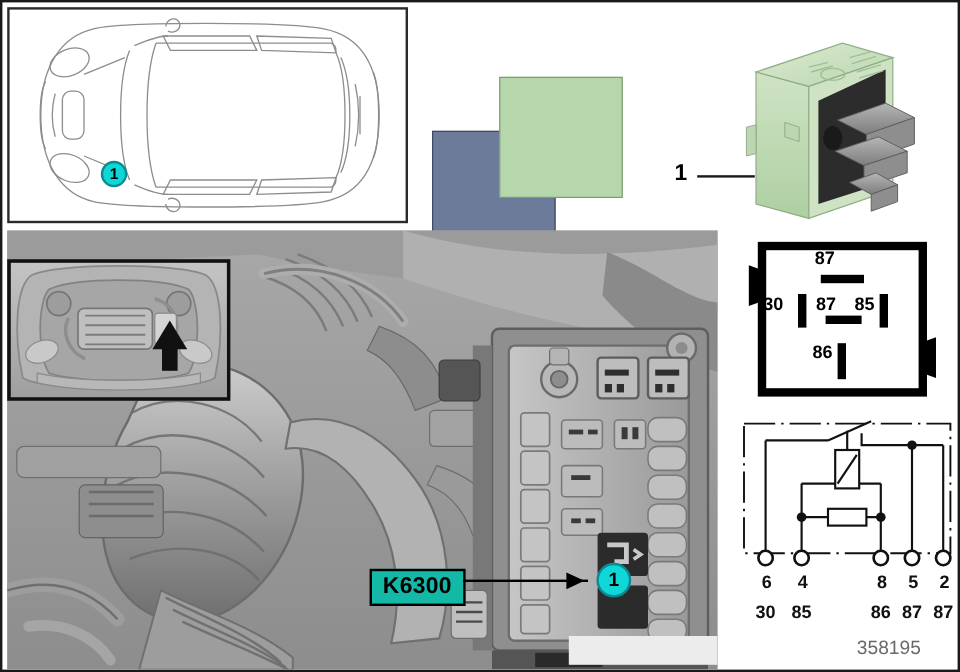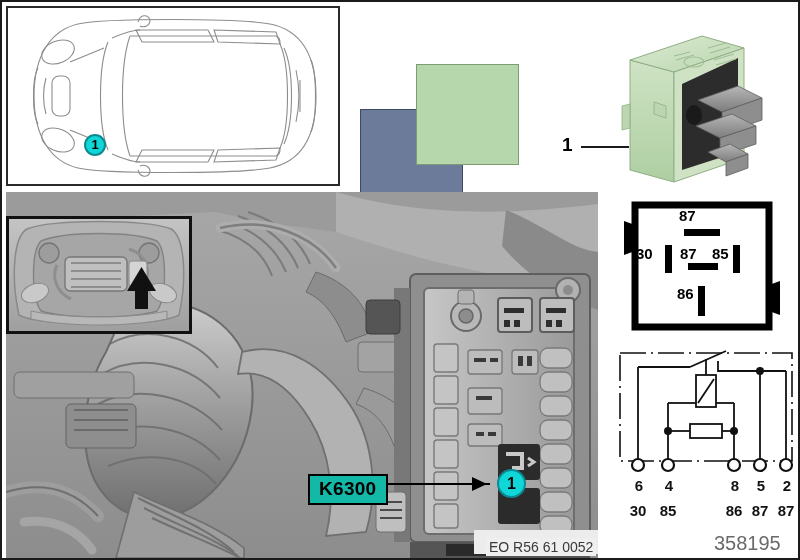--- a/index.html
+++ b/index.html
@@ -38,21 +38,21 @@
   #k-arrow{position:absolute;left:384px;top:481px;width:104px;height:2px;background:#000;}
   #k-arrowhead{position:absolute;left:470px;top:475px;width:0;height:0;border-left:15px solid #000;border-top:7px solid transparent;border-bottom:7px solid transparent;}
 
   
   .badge{position:absolute;border-radius:50%;background:#10d7d7;border:2px solid #0b8a93;color:#000;font-weight:bold;text-align:center;font-family:"Liberation Sans",sans-serif;box-sizing:border-box;}
   #badge-car{left:76px;top:126px;width:22px;height:22px;font-size:13px;line-height:18px;}
   #badge-photo{left:495px;top:467px;width:29px;height:29px;font-size:16px;line-height:25px;}
 
   
   #eo-code{position:absolute;left:484px;top:536px;font-size:14px;color:#3a3a3a;font-family:"Liberation Sans",sans-serif;background:#efefef;padding:1px 3px;}
-  #ref-num{position:absolute;left:712px;top:530px;font-size:20px;color:#6a6a6a;font-family:"Liberation Sans",sans-serif;}
+  #ref-num{position:absolute;left:712px;top:530px;font-size:16px;color:#6a6a6a;font-family:"Liberation Sans",sans-serif;}
 </style>
 </head>
 <body>
 
 <div id="page">
 
   <div id="car-panel">
     <svg id="car-svg" width="330" height="176" viewBox="0 0 330 176">
       <g fill="none" stroke="#8d8d8d" stroke-width="1.1">
 
@@ -433,16 +433,15 @@
       </g>
     </svg>
   </div>
 
   <div id="k-label">K6300</div>
   <div id="k-arrow"></div>
   <div id="k-arrowhead"></div>
 
   <div class="badge" id="badge-photo">1</div>
 
-  <div id="eo-code">EO R56 61 0052</div>
   <div id="ref-num">358195</div>
 
 </div>
 
 </body></html>

